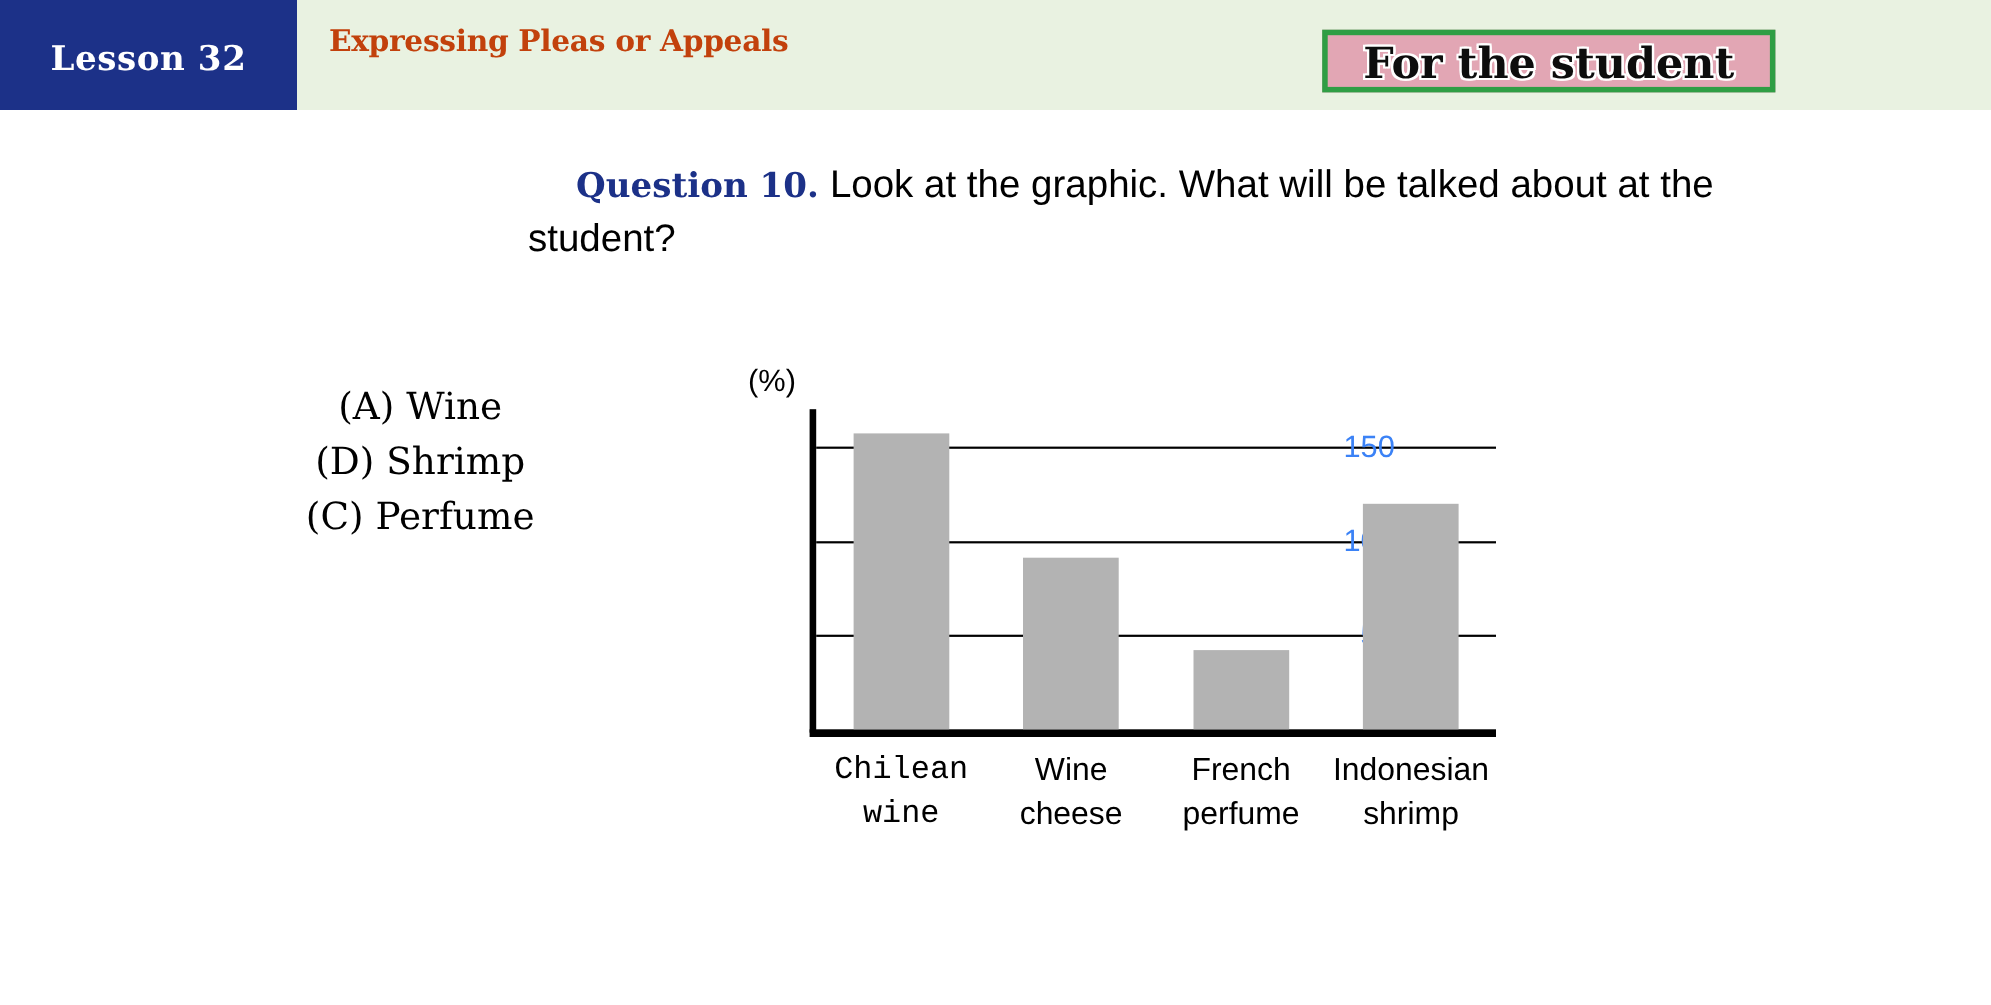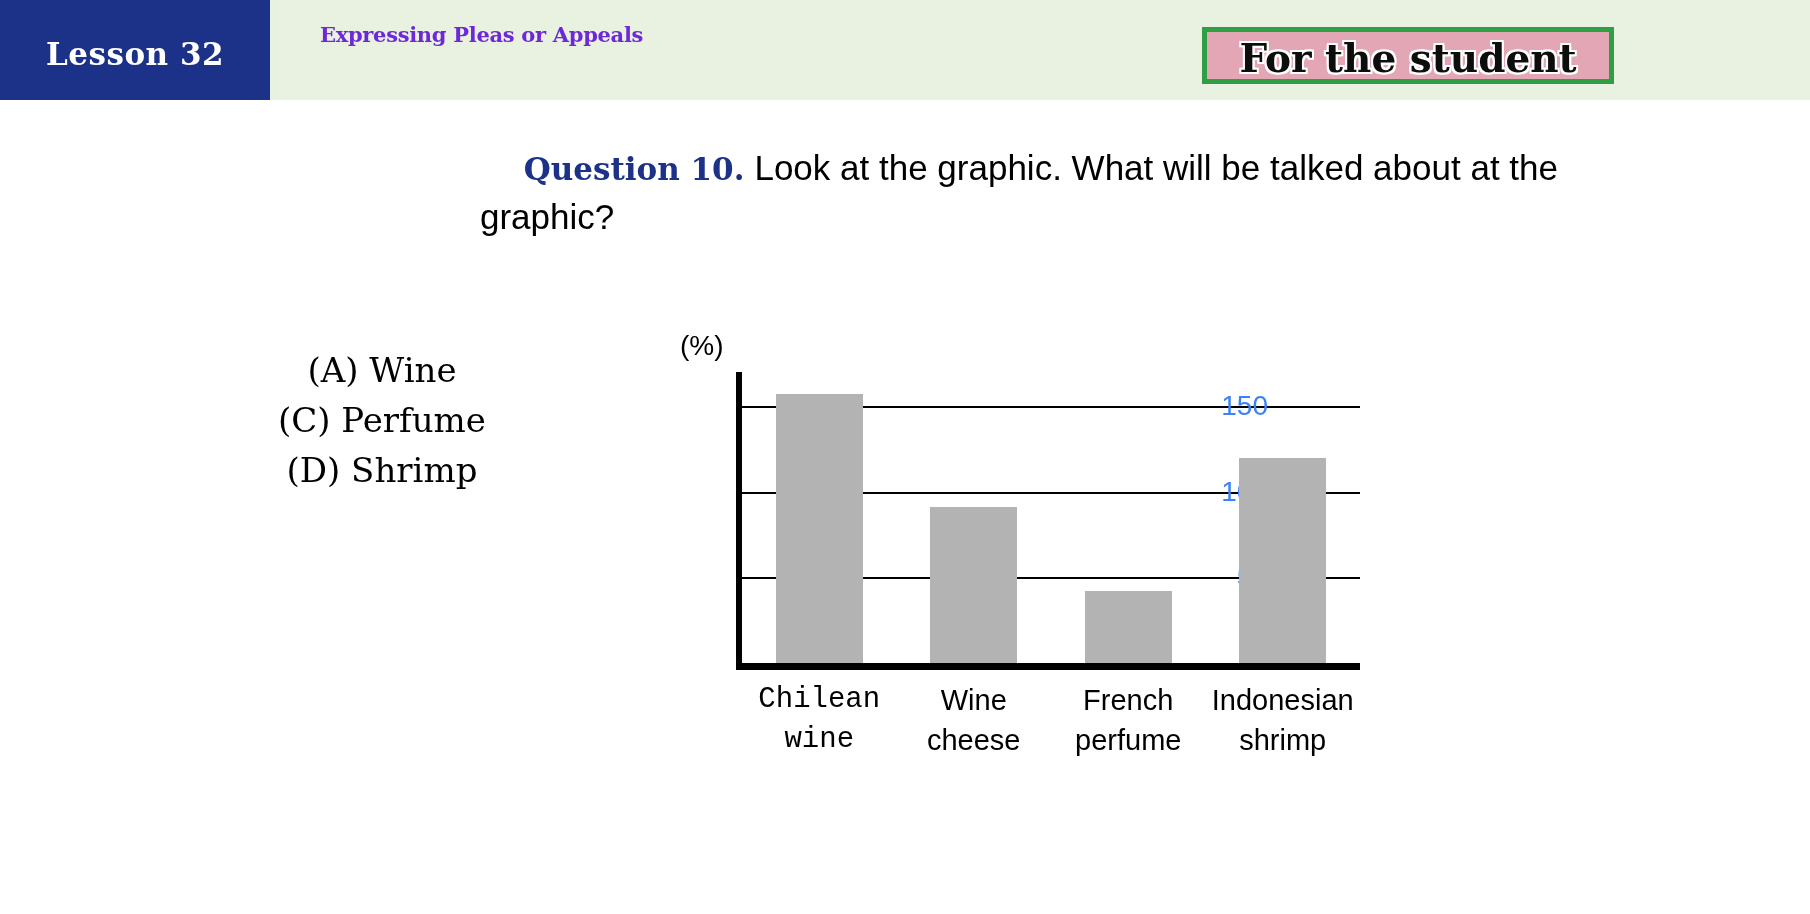--- a/index.html
+++ b/index.html
@@ -40,27 +40,26 @@
     font-family: "DejaVu Serif", serif;
     font-weight: bold;
     font-size: 31px;
     letter-spacing: 0.5px;
     white-space: nowrap;
   }
   .header-subtitle {
     position: absolute;
     left: 299px;
     top: 22px;
-    color: #6d28d9;
-    font-family: "DejaVu Serif", serif;
-    font-weight: bold;
-    font-size: 21px;
+    color: #c2410c;
+    font-family: "DejaVu Serif", serif;
+    font-weight: bold;
+    font-size: 27px;
     letter-spacing: -0.3px;
     white-space: nowrap;
-    margin-left: 21px;
   }
   .student-badge {
     position: absolute;
     left: 1202px;
     top: 27px;
     width: 412px;
     height: 57px;
     background: #e2a6b4;
     border: 5px solid #2f9e44;
     box-sizing: border-box;
@@ -216,27 +215,27 @@
   <div class="header-subtitle">Expressing Pleas or Appeals</div>
   <div class="student-badge">
     <div class="student-badge-text">For the student</div>
   </div>
 </div>
 
 <div class="question-block">
   <div class="question-line-1">
     <span class="question-number">Question 10.</span><span class="question-text">Look at the graphic.  What will be talked about at the</span>
   </div>
-  <div class="question-line-2">graphic?</div>
+  <div class="question-line-2">student?</div>
 </div>
 
 <div class="options">
   <div class="option-item">(A) Wine</div>
+  <div class="option-item">(D) Shrimp</div>
   <div class="option-item">(C) Perfume</div>
-  <div class="option-item">(D) Shrimp</div>
 </div>
 
 <div class="chart">
   <div class="chart-unit">(%)</div>
   <div class="plot" id="plot">
     <div class="y-axis"></div>
     <div class="x-axis"></div>
   <div class="gridline" style="top: 205.412px;"></div>
       <div class="ytick-label" style="top: 205.412px;">50</div>
       <div class="gridline" style="top: 119.824px;"></div>

